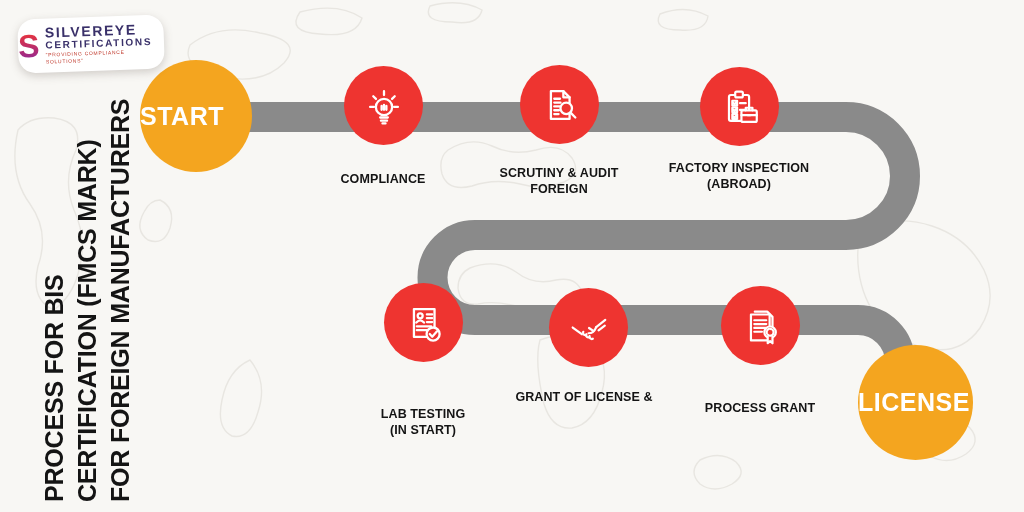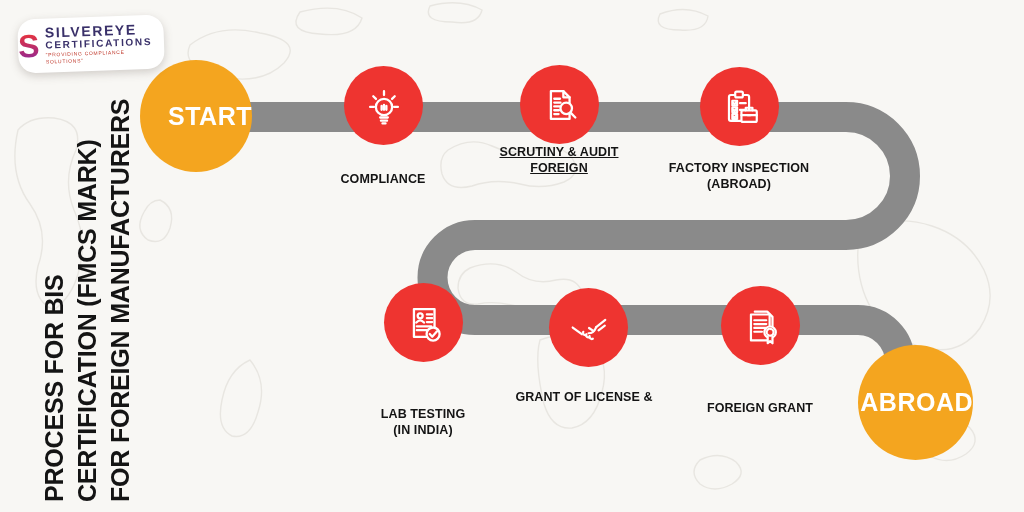--- a/index.html
+++ b/index.html
@@ -38,21 +38,21 @@
   }
   .vtitle span { display: block; }
 
   
   .terminal {
     position: absolute;
     border-radius: 50%;
     background: #f4a51f;
     display: flex;
     align-items: center;
-    justify-content: flex-end;
+    justify-content: flex-start;
     color: #ffffff;
     font-weight: bold;
     letter-spacing: 0.5px;
     z-index: 3;
   }
   .start { left: 140px; top: 60px; width: 112px; height: 112px; font-size: 25px; }
   .finish { left: 858px; top: 345px; width: 115px; height: 115px; font-size: 25px; }
 
   
   .step-circle {
@@ -164,21 +164,21 @@
       <div class="logo-name">SILVEREYE</div>
       <div class="logo-sub">CERTIFICATIONS</div>
       <div class="logo-tagline">"PROVIDING COMPLIANCE SOLUTIONS"</div>
     </div>
   </div>
 
   <div class="terminal start">
     <span>START</span>
   </div>
   <div class="terminal finish">
-    <span>ABROAD</span>
+    <span>LICENSE</span>
   </div>
 
   <div class="step-circle" style="left:344px; top:66px;">
     <svg viewBox="0 0 48 48" stroke="#ffffff" stroke-width="2.4" fill="none" stroke-linecap="round" stroke-linejoin="round">
       <circle cx="24" cy="25" r="8.5"></circle>
       <path d="M21.5 24 v4 M24 22.8 v5.2 M26.5 24 v4"></path>
       <path d="M20 36 h8 M20.8 39.3 h6.4 M22.4 42.2 h3.2"></path>
       <path d="M24 8.5 V12.5 M12.8 13.8 l2.8 2.8 M35.2 13.8 l-2.8 2.8 M9.5 25 h4 M34.5 25 h4"></path>
     </svg>
   </div>
@@ -188,21 +188,21 @@
 
   <div class="step-circle" style="left:520px; top:65px;">
     <svg viewBox="0 0 48 48" stroke="#ffffff" stroke-width="2.4" fill="none" stroke-linecap="round" stroke-linejoin="round">
       <path d="M14.5 9.5 h13 l6.5 6.5 V38.5 H14.5 z"></path>
       <path d="M27.5 9.5 V16 h6.5"></path>
       <path d="M18 17.5 h6 M18 21.5 h6.5 M18 25.5 h5.5 M18 29.5 h5 M18 33.5 h4.5"></path>
       <circle cx="30.5" cy="27.5" r="6" fill="#ee3430"></circle>
       <path d="M35 32 l5 5"></path>
     </svg>
   </div>
-  <div class="step-label" style="left:469px; top:144px;text-decoration:underline;">
+  <div class="step-label" style="left:469px; top:165px;">
     <span>SCRUTINY &amp; AUDIT</span>
     <span>FOREIGN</span>
   </div>
 
   <div class="step-circle" style="left:700px; top:67px;">
     <svg viewBox="0 0 48 48" stroke="#ffffff" stroke-width="2.3" fill="none" stroke-linecap="round" stroke-linejoin="round">      
         <rect x="12.5" y="11.5" width="21" height="27" rx="2"></rect>
       <rect x="19" y="8" width="8" height="6" rx="1.5" fill="#ee3430"></rect>
       <rect x="16" y="17.5" width="5" height="5"></rect>
       <path d="M17 19.8 l1.3 1.4 1.9 -2.4"></path>
@@ -228,21 +228,21 @@
       <rect x="13.5" y="9.5" width="21.5" height="29"></rect>
       <circle cx="20" cy="16.5" r="2.6"></circle>
       <path d="M16 23.5 q4 -4.5 8 0"></path>
       <path d="M27 15 h5.5 M27 19 h5.5 M27 23 h5.5 M16.5 27.5 h15 M16.5 31.5 h11"></path>
       <circle cx="33.5" cy="35.5" r="6.8" fill="#ee3430"></circle>
       <path d="M30 35.5 l2.6 2.8 5 -5.6"></path>
     </svg>
   </div>
   <div class="step-label" style="left:333px; top:392px;margin-top:14px;">
     <span>LAB TESTING</span>
-    <span>(IN INDIA)</span>
+    <span>(IN START)</span>
   </div>
 
   <div class="step-circle" style="left:549px; top:288px;">
     <svg viewBox="0 0 48 48" stroke="#ffffff" stroke-width="2.3" fill="none" stroke-linecap="round" stroke-linejoin="round">
       <path d="M7 23.5 L16.5 30.5"></path>
       <path d="M41 15.5 L31.5 23"></path>
       <path d="M40.5 21.5 l-6.5 5"></path>
       <path d="M31.5 23 c-1.5 4 -4.5 6.5 -8 6.5"></path>
       <path d="M18 28 a2.4 2.4 0 0 0 3.2 3.2"></path>
       <path d="M21.2 30.4 a2.4 2.4 0 0 0 3.2 3.2"></path>
@@ -258,17 +258,17 @@
     <svg viewBox="0 0 48 48" stroke="#ffffff" stroke-width="2.3" fill="none" stroke-linecap="round" stroke-linejoin="round">
       <path d="M17.5 9 h13 l5.5 5.5 V32"></path>
       <rect x="13.5" y="12" width="19.5" height="27" fill="#ee3430"></rect>
       <path d="M17 18 h12.5 M17 22 h12.5 M17 26 h12.5 M17 30 h8"></path>
       <circle cx="33.5" cy="30.5" r="6" fill="#ee3430"></circle>
       <circle cx="33.5" cy="30.5" r="3.6" stroke-dasharray="1.8 1.5"></circle>
       <path d="M31 35.5 v6.5 l2.5 -2.2 2.5 2.2 v-6.5" fill="#ee3430"></path>
     </svg>
   </div>
   <div class="step-label" style="left:670px; top:400px;">
-    <span>FOREIGN GRANT</span>
+    <span>PROCESS GRANT</span>
     <span></span>
   </div>
 
 </div>
 
 </body></html>

